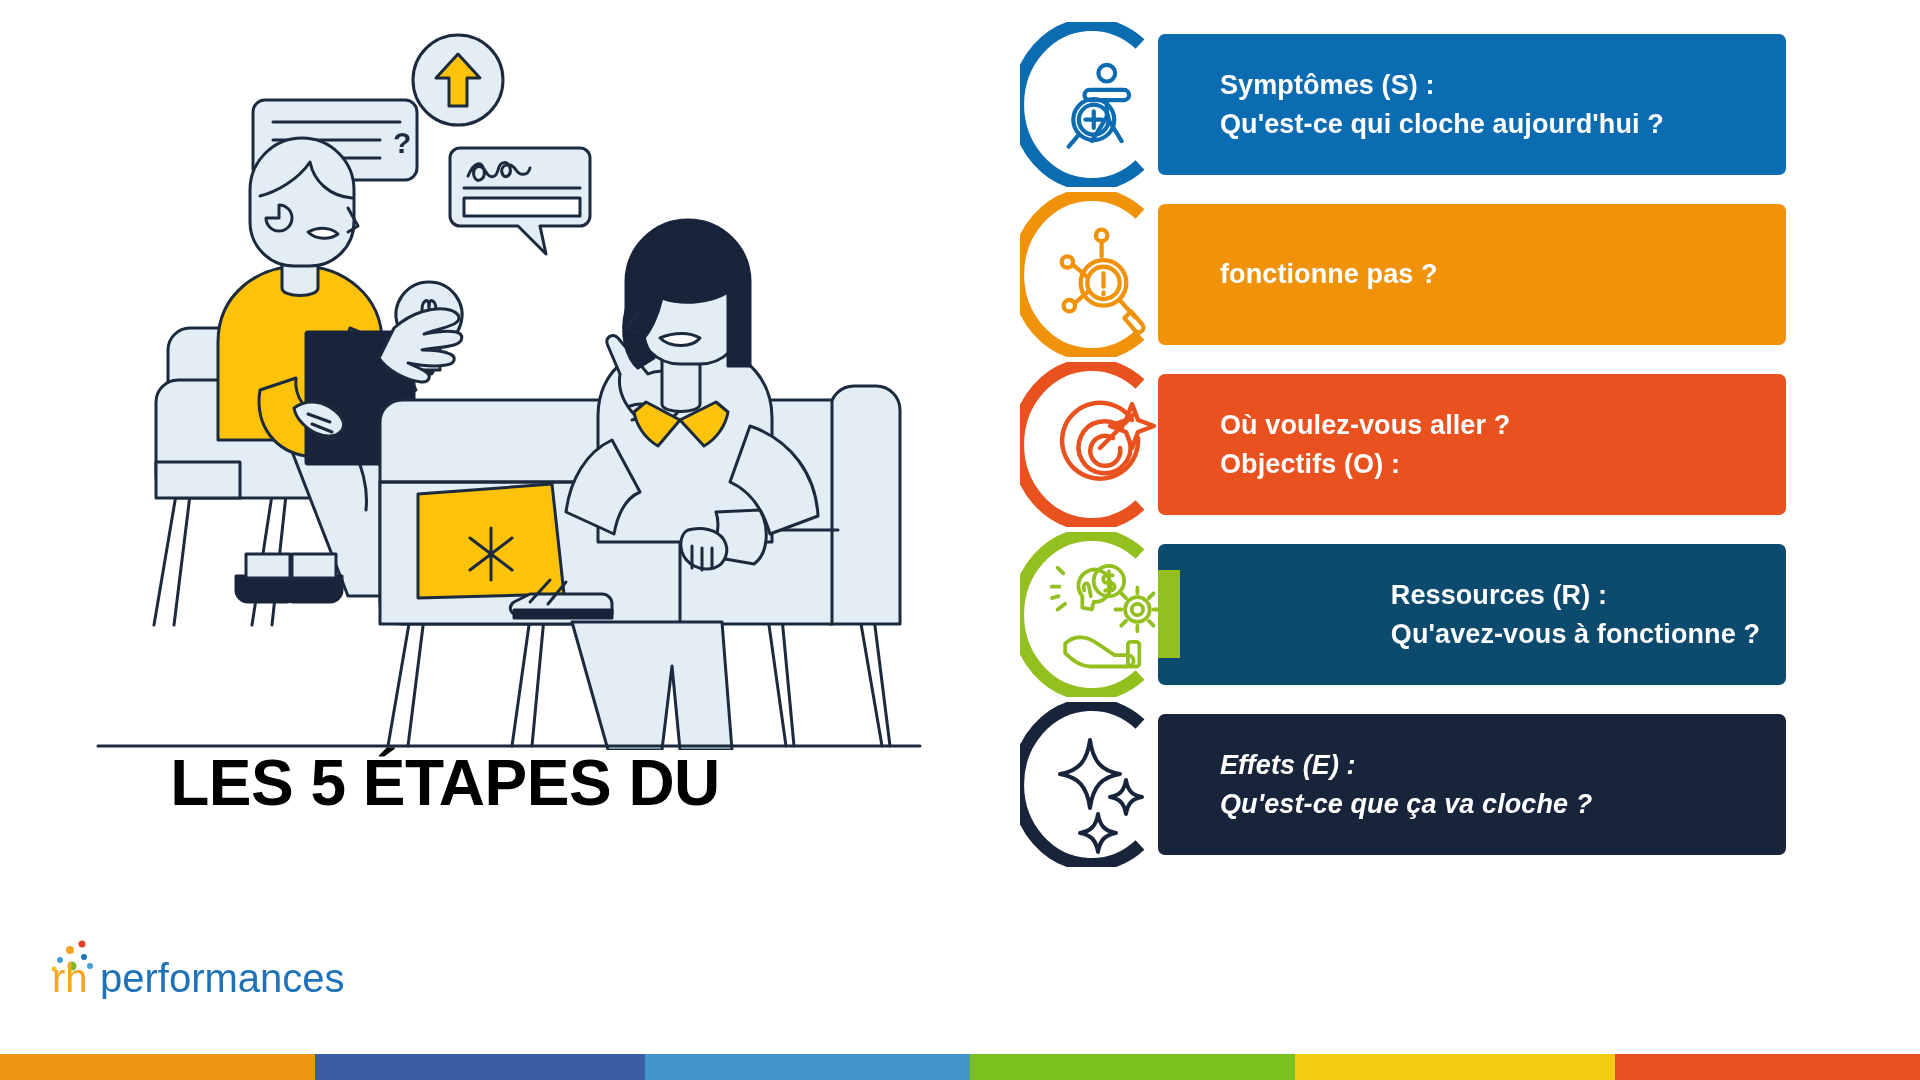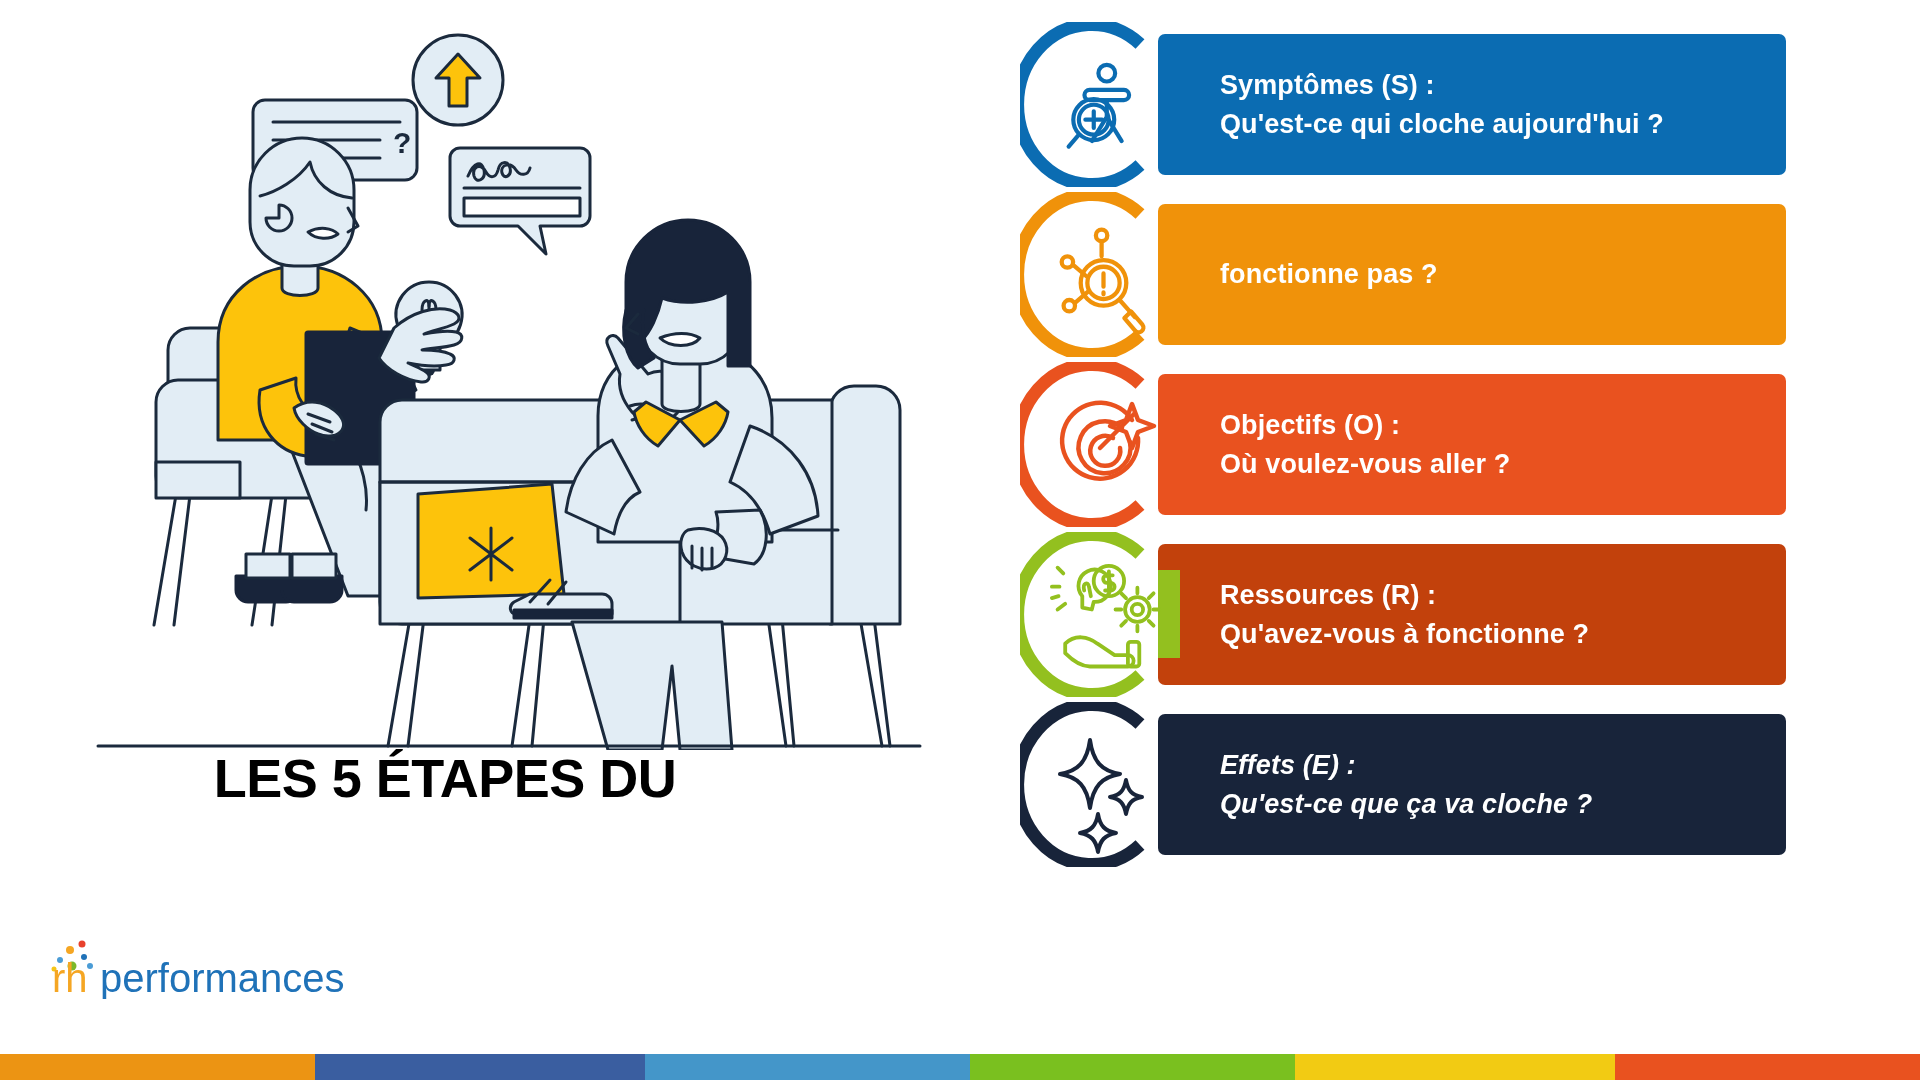--- a/index.html
+++ b/index.html
@@ -13,21 +13,21 @@
 
   
   #left-panel { position:absolute; left:0; top:0; width:1010px; height:1080px; }
 
   #illustration { position:absolute; left:60px; top:10px; width:900px; height:740px; }
 
   #title-block {
     position:absolute; left:30px; top:752px; width:830px;
     text-align:center;
     font-weight:900;
-    font-size:54px;
+    font-size:64px;
     line-height:0.98;
     letter-spacing:-0.5px;
     color:#000000;
     font-family:"Liberation Sans", sans-serif;
   }
   #title-block .tline { display:block; white-space:nowrap; }
 
   #logo-block { position:absolute; left:38px; top:935px; width:330px; height:64px;text-align:right; }
   #logo-svg { display:block; }
 
@@ -306,41 +306,41 @@
             <path d="M67 80 l16 18"></path>
             <path d="M79 92 l12 14 a5 5 0 0 1 -8 6 l-11 -13 z"></path>
           </g>
         </svg>
       </div>
     </div>
 
     <div class="step-row" style="top:362px;">
       <div class="step-bar" style="background: rgb(233, 82, 31);">
         <div class="txt">
+          <span class="l">Où voulez-vous aller ?</span>
           <span class="l">Objectifs (O) :</span>
-          <span class="l">Où voulez-vous aller ?</span>
         </div>
       </div>
       <div class="step-notch" style="background: rgb(233, 82, 31);"></div>
       <div class="step-ring">
         <svg viewBox="0 0 165 165" width="165" height="165">
           <path d="M120 22 A74 80 0 1 0 120 143" fill="none" stroke-width="13" stroke="#E9521F"></path>
           <g fill="none" stroke-width="4.5" stroke-linecap="round" stroke-linejoin="round" transform="translate(36,36) scale(1)" stroke="#E9521F">
             <path d="M76 22 A38 38 0 1 0 82 40"></path>
             <path d="M66 30 A26 26 0 1 0 74 44"></path>
             <path d="M57 40 A15 15 0 1 0 64 50"></path>
             <path d="M44 50 L78 16"></path>
             <path d="M76 6 l6 16 l16 6 l-16 6 l-6 16 l-6 -16 l-16 -6 l16 -6 z"></path>
           </g>
         </svg>
       </div>
     </div>
 
     <div class="step-row" style="top:532px;">
-      <div class="step-bar" style="background: #c2410c;">
+      <div class="step-bar" style="background: #0c4a6e; justify-content: flex-end;">
         <div class="txt">
           <span class="l">Ressources (R) :</span>
           <span class="l">Qu'avez-vous à fonctionne ?</span>
         </div>
       </div>
       <div class="step-notch" style="background: rgb(147, 192, 31);"></div>
       <div class="step-ring">
         <svg viewBox="0 0 165 165" width="165" height="165">
           <path d="M120 22 A74 80 0 1 0 120 143" fill="none" stroke-width="13" stroke="#93C01F"></path>
           <g fill="none" stroke-width="4" stroke-linecap="round" stroke-linejoin="round" transform="translate(30,30) scale(0.95)" stroke="#93C01F">

